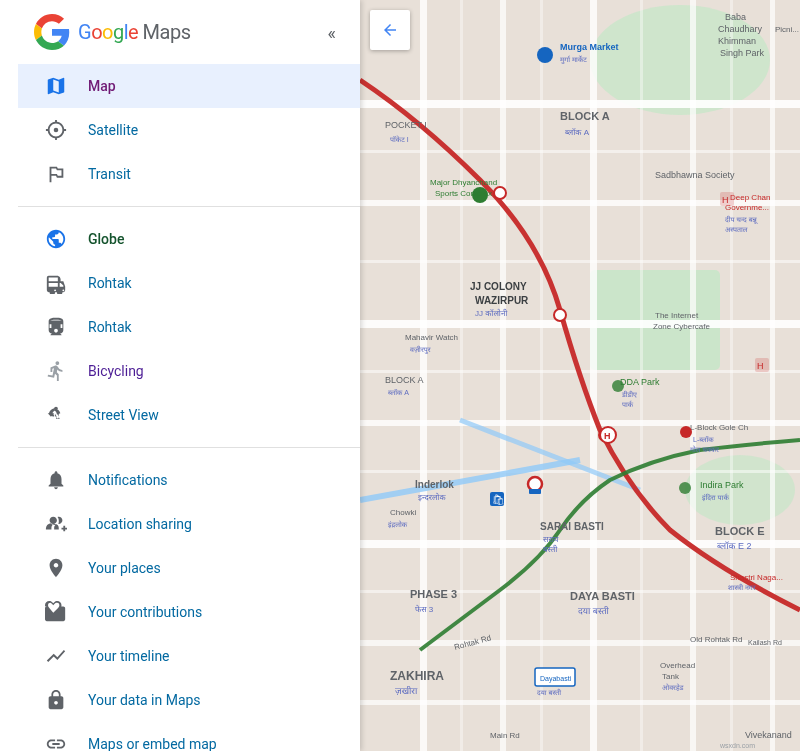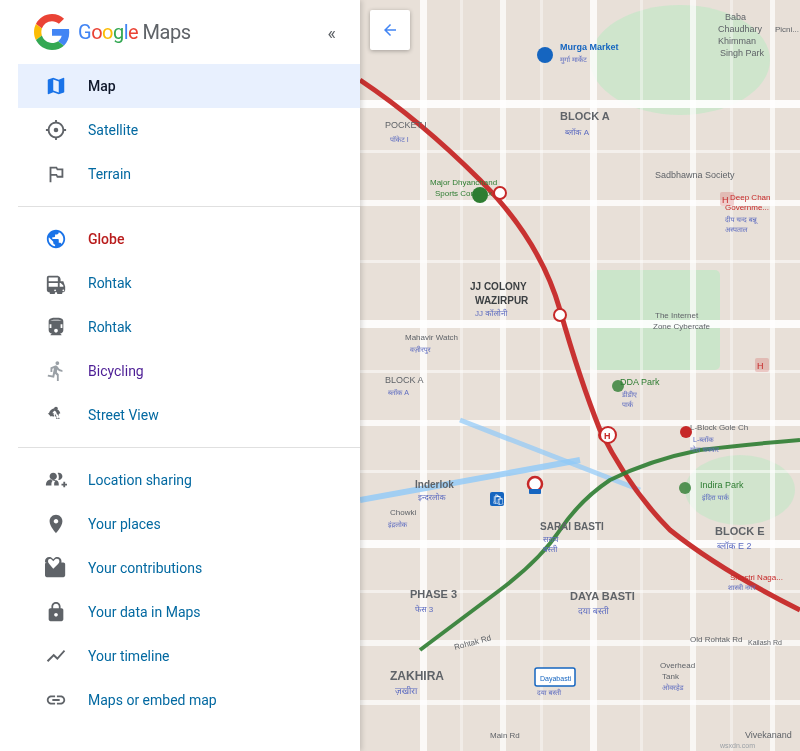--- a/index.html
+++ b/index.html
@@ -93,25 +93,25 @@
       justify-content: center;
     }
 
     .menu-item-label {
       font-size: 14px;
       color: #0369a1;
       font-weight: 400;
     }
 
     .menu-item.active .menu-item-label {
-      color: #0f172a;
+      color: #701a75;
       font-weight: 500;
     }
     .menu-item.globe-active .menu-item-label {
-      color: #b91c1c;
+      color: #14532d;
       font-weight: 500;
       text-align: center;
     }
 
     .menu-item.disabled .menu-item-label {
       color: #4c1d95;
     }
     .menu-item.disabled .menu-item-icon svg path,
     .menu-item.disabled .menu-item-icon svg rect,
     .menu-item.disabled .menu-item-icon svg circle {
@@ -191,21 +191,21 @@
       </div>
       <span class="menu-item-label">Satellite</span>
     </div>
 
     <div class="menu-item">
       <div class="menu-item-icon">
         <svg width="22" height="22" viewBox="0 0 24 24">
             <path fill="#5f6368" d="M14 6l-1-2H5v17h2v-7h5l1 2h7V6h-6zm4 8h-4l-1-2H7V6h5l1 2h5v6z"></path>
           </svg>
       </div>
-      <span class="menu-item-label">Terrain</span>
+      <span class="menu-item-label">Transit</span>
     </div>
   </div>
 
   <hr class="section-divider">
 
   <div class="sidebar-section">
 
     <div class="menu-item globe-active">
       <div class="menu-item-icon">
         <svg width="22" height="22" viewBox="0 0 24 24">
@@ -249,20 +249,28 @@
           </svg>
       </div>
       <span class="menu-item-label">Street View</span>
     </div>
   </div>
 
   <hr class="section-divider">
 
   <div class="sidebar-section">
 
+    <div class="menu-item">
+      <div class="menu-item-icon">
+        <svg width="22" height="22" viewBox="0 0 24 24">
+            <path fill="#5f6368" d="M12 22c1.1 0 2-.9 2-2h-4c0 1.1.9 2 2 2zm6-6v-5c0-3.07-1.64-5.64-4.5-6.32V4c0-.83-.67-1.5-1.5-1.5s-1.5.67-1.5 1.5v.68C7.63 5.36 6 7.92 6 11v5l-2 2v1h16v-1l-2-2z"></path>
+          </svg>
+      </div>
+      <span class="menu-item-label">Notifications</span>
+    </div>
 
     <div class="menu-item">
       <div class="menu-item-icon">
         <svg width="22" height="22" viewBox="0 0 24 24">
             <path fill="#5f6368" d="M15 8c0-1.42-.5-2.73-1.33-3.76.42-.14.86-.24 1.33-.24 2.21 0 4 1.79 4 4s-1.79 4-4 4c-.14 0-.28-.02-.42-.03A6.98 6.98 0 0 0 15 8zM1 18v-1c0-2.97 2.16-5.43 5-5.91A6.95 6.95 0 0 0 9 13c1 0 1.96-.21 2.82-.56C10.67 13.35 10 14.6 10 16v2H1zm14-2c0-2.21-1.79-4-4-4s-4 1.79-4 4v2h8v-2zM9 12c-2.21 0-4-1.79-4-4s1.79-4 4-4 4 1.79 4 4-1.79 4-4 4zm9 4h2v-2h2v2h2v2h-2v2h-2v-2h-2v-2z"></path>
           </svg>
       </div>
       <span class="menu-item-label">Location sharing</span>
     </div>
 
@@ -280,33 +288,33 @@
         <svg width="22" height="22" viewBox="0 0 24 24">
             <path fill="#5f6368" d="M20 6h-2.18c.07-.44.18-.88.18-1.34C18 2.01 15.99 0 13.34 0c-1.3 0-2.4.5-3.19 1.3L9 2.5l-1.15-1.21C7.05.5 5.95 0 4.66 0 2.01 0 0 2.01 0 4.66c0 .46.1.9.18 1.34H2C.9 6 0 6.9 0 8v12c0 1.1.9 2 2 2h18c1.1 0 2-.9 2-2V8c0-1.1-.9-2-2-2zm-6.66-4c1.08 0 2.32.82 2.32 2.66 0 1.1-.56 2.13-1.38 2.86L9 12.7 4.72 7.52C3.9 6.79 3.34 5.76 3.34 4.66 3.34 2.82 4.58 2 5.66 2 6.27 2 6.8 2.25 7.19 2.66L9 4.55l1.81-1.89C11.2 2.25 11.73 2 12.34 2h1z"></path>
           </svg>
       </div>
       <span class="menu-item-label">Your contributions</span>
     </div>
 
     <div class="menu-item">
       <div class="menu-item-icon">
         <svg width="22" height="22" viewBox="0 0 24 24">
+            <path fill="#5f6368" d="M3.5 18.49l6-6.01 4 4L22 6.92l-1.41-1.41-7.09 7.97-4-4L2 16.99l1.5 1.5z"></path>
+          </svg>
+      </div>
+      <span class="menu-item-label">Your timeline</span>
+    </div>
+
+    <div class="menu-item">
+      <div class="menu-item-icon">
+        <svg width="22" height="22" viewBox="0 0 24 24">
             <path fill="#5f6368" d="M18 8h-1V6c0-2.76-2.24-5-5-5S7 3.24 7 6v2H6c-1.1 0-2 .9-2 2v10c0 1.1.9 2 2 2h12c1.1 0 2-.9 2-2V10c0-1.1-.9-2-2-2zm-6 9c-1.1 0-2-.9-2-2s.9-2 2-2 2 .9 2 2-.9 2-2 2zm3.1-9H8.9V6c0-1.71 1.39-3.1 3.1-3.1 1.71 0 3.1 1.39 3.1 3.1v2z"></path>
           </svg>
       </div>
       <span class="menu-item-label">Your data in Maps</span>
-    </div>
-
-    <div class="menu-item">
-      <div class="menu-item-icon">
-        <svg width="22" height="22" viewBox="0 0 24 24">
-            <path fill="#5f6368" d="M3.5 18.49l6-6.01 4 4L22 6.92l-1.41-1.41-7.09 7.97-4-4L2 16.99l1.5 1.5z"></path>
-          </svg>
-      </div>
-      <span class="menu-item-label">Your timeline</span>
     </div>
 
     <div class="menu-item">
       <div class="menu-item-icon">
         <svg width="22" height="22" viewBox="0 0 24 24">
             <path fill="#5f6368" d="M3.9 12c0-1.71 1.39-3.1 3.1-3.1h4V7H7c-2.76 0-5 2.24-5 5s2.24 5 5 5h4v-1.9H7c-1.71 0-3.1-1.39-3.1-3.1zM8 13h8v-2H8v2zm9-6h-4v1.9h4c1.71 0 3.1 1.39 3.1 3.1s-1.39 3.1-3.1 3.1h-4V17h4c2.76 0 5-2.24 5-5s-2.24-5-5-5z"></path>
           </svg>
       </div>
       <span class="menu-item-label">Maps or embed map</span>
     </div>

